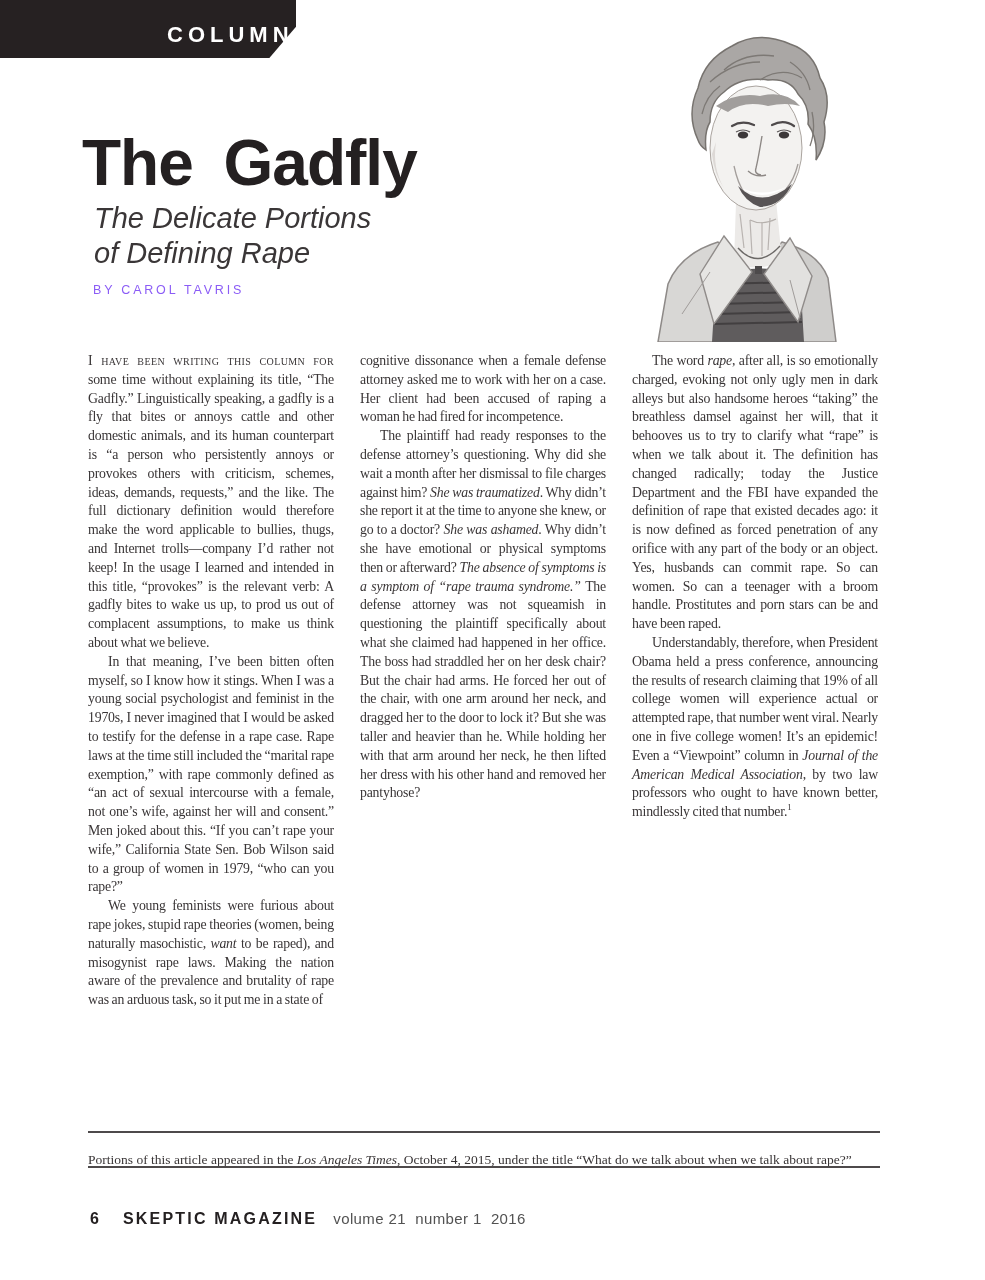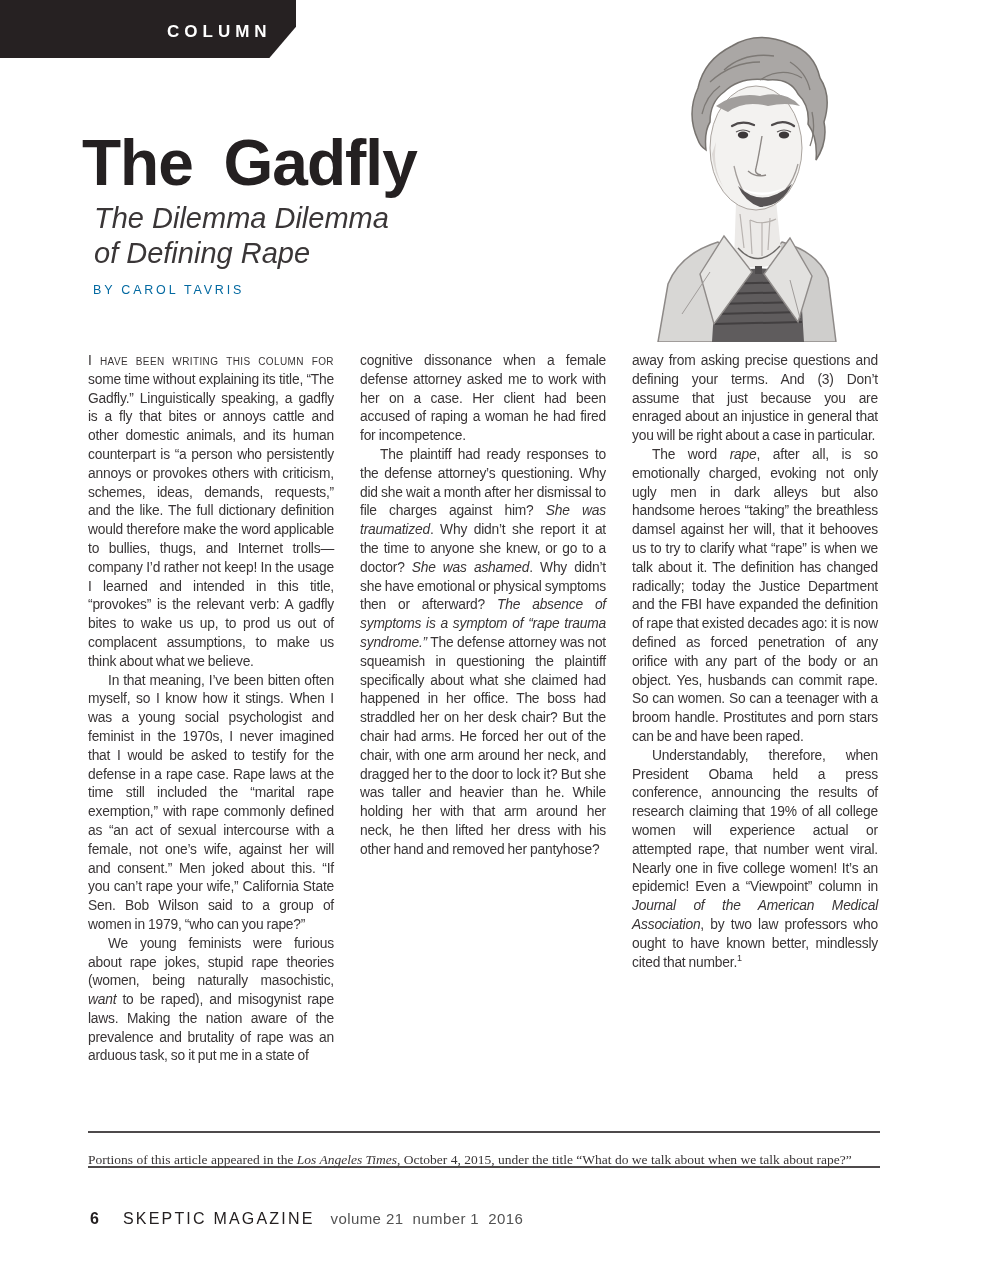--- a/index.html
+++ b/index.html
@@ -2,69 +2,69 @@
 <html lang="en"><head>
 <meta charset="utf-8">
 <style>
   html,body{margin:0;padding:0;background:#e8e8e8;}
   .page{position:relative;width:985px;height:1280px;background:#ffffff;margin:0 auto;
         font-family:"Liberation Sans",sans-serif;overflow:hidden;}
 
   
   .banner{position:absolute;left:0;top:0;width:296px;height:58px;background:#262122;
           clip-path:polygon(0 0,100% 0,100% 46%,91% 100%,0 100%);}
-  .banner-label{position:absolute;left:167px;top:22px;color:#ffffff;font-size:17px;
+  .banner-label{position:absolute;left:167px;top:22px;color:#ffffff;font-size:22px;
           font-weight:bold;letter-spacing:5px;}
 
   
   .title{position:absolute;left:82px;top:88px;font-size:64px;font-weight:bold;
          color:#242021;letter-spacing:-1px;word-spacing:14px;line-height:1;}
   .subtitle{position:absolute;left:94px;top:201px;font-style:italic;font-size:29px;
          line-height:35px;color:#3a3637;}
   .byline{position:absolute;left:93px;top:283px;font-size:12.5px;letter-spacing:2.8px;
-         color:#0369a1;}
+         color:#8b5cf6;}
 
   
   .portrait{position:absolute;left:640px;top:22px;width:212px;height:320px;}
 
   
   .bodywrap{position:absolute;left:88px;top:352px;width:790px;display:flex;gap:26px;}
-  .bodycol{width:246px;font-family:Liberation Sans, sans-serif;font-size:13.8px;
+  .bodycol{width:246px;font-family:Liberation Serif, serif;font-size:13.8px;
            line-height:18.8px;color:#393536;text-align:justify;letter-spacing:-0.2px;
            word-spacing:-0.5px;}
   .bodycol p{margin:0;}
   .bodycol p.indent{text-indent:20px;}
   .it{font-style:italic;}
   .sc{font-variant:small-caps;letter-spacing:0.4px;}
   sup{font-size:9px;line-height:0;}
 
   
   .rule{position:absolute;left:88px;width:792px;height:2px;background:#4e4a4b;}
   .rule-top{top:1131px;}
   .rule-bottom{top:1166px;}
   .footnote{position:absolute;left:88px;top:1140px;width:792px;
             font-family:"Liberation Serif",serif;font-size:13.5px;color:#393536;margin-top:12px;}
 
   
   .page-footer{position:absolute;left:90px;top:1210px;display:flex;align-items:baseline;}
   .pf-num{font-size:16px;font-weight:bold;color:#242021;}
-  .pf-mag{margin-left:24px;font-size:16px;font-weight:normal;letter-spacing:2.2px;color:#242021;}
+  .pf-mag{margin-left:24px;font-size:16px;font-weight:bold;letter-spacing:2.2px;color:#242021;}
   .pf-issue{margin-left:16px;font-size:15px;color:#525252;white-space:pre;letter-spacing:0.4px;}
 </style>
 </head>
 <body>
 
 <div class="page">
 
   <div class="banner"></div>
   <div class="banner-label">COLUMN</div>
 
   <h1 class="title">The Gadfly</h1>
   <div class="subtitle">
-    <div>The Dilemma Dilemma</div>
+    <div>The Delicate Portions</div>
     <div>of Defining Rape</div>
   </div>
   <div class="byline">BY CAROL TAVRIS</div>
 
   <svg class="portrait" viewBox="0 0 212 320" xmlns="http://www.w3.org/2000/svg">
 
     <path d="M18,320 L28,262 Q40,232 78,220 L95,234 L88,320 Z" fill="#d8d7d5" stroke="#8e8a88" stroke-width="1.5"></path>
     <path d="M196,320 L188,256 Q178,230 142,220 L128,234 L146,320 Z" fill="#cfcecc" stroke="#8e8a88" stroke-width="1.5"></path>
 
     <path d="M76,256 Q118,238 160,254 L164,320 L72,320 Z" fill="#5f5c5d"></path>
@@ -109,21 +109,20 @@
     <div class="bodycol">
         <p class=""><span class="sc">I have been writing this column for</span><span> some time without explaining its title, “The Gadfly.” Linguistically speaking, a gadfly is a fly that bites or annoys cattle and other domestic animals, and its human counterpart is “a person who persistently annoys or provokes others with criticism, schemes, ideas, demands, requests,” and the like. The full dictionary definition would therefore make the word applicable to bullies, thugs, and Internet trolls—company I’d rather not keep! In the usage I learned and intended in this title, “provokes” is the relevant verb: A gadfly bites to wake us up, to prod us out of complacent assumptions, to make us think about what we believe.</span></p>
         <p class="indent"><span>In that meaning, I’ve been bitten often myself, so I know how it stings. When I was a young social psychologist and feminist in the 1970s, I never imagined that I would be asked to testify for the defense in a rape case. Rape laws at the time still included the “marital rape exemption,” with rape commonly defined as “an act of sexual intercourse with a female, not one’s wife, against her will and consent.” Men joked about this. “If you can’t rape your wife,” California State Sen. Bob Wilson said to a group of women in 1979, “who can you rape?”</span></p>
         <p class="indent"><span>We young feminists were furious about rape jokes, stupid rape theories (women, being naturally masochistic, </span><span class="it">want</span><span> to be raped), and misogynist rape laws. Making the nation aware of the prevalence and brutality of rape was an arduous task, so it put me in a state of</span></p>
       </div>
     <div class="bodycol">
         <p class=""><span>cognitive dissonance when a female defense attorney asked me to work with her on a case. Her client had been accused of raping a woman he had fired for incompetence.</span></p>
         <p class="indent"><span>The plaintiff had ready responses to the defense attorney’s questioning. Why did she wait a month after her dismissal to file charges against him? </span><span class="it">She was traumatized</span><span>. Why didn’t she report it at the time to anyone she knew, or go to a doctor? </span><span class="it">She was ashamed</span><span>. Why didn’t she have emotional or physical symptoms then or afterward? </span><span class="it">The absence of symptoms is a symptom of “rape trauma syndrome.”</span><span> The defense attorney was not squeamish in questioning the plaintiff specifically about what she claimed had happened in her office. The boss had straddled her on her desk chair? But the chair had arms. He forced her out of the chair, with one arm around her neck, and dragged her to the door to lock it? But she was taller and heavier than he. While holding her with that arm around her neck, he then lifted her dress with his other hand and removed her pantyhose?</span></p>
       </div>
     <div class="bodycol">
-        <p class=""><span>away from asking precise questions and defining your terms. And (3) Don’t assume that just because you are enraged about an injustice in general that you will be right about a case in particular.</span></p>
         <p class="indent"><span>The word </span><span class="it">rape</span><span>, after all, is so emotionally charged, evoking not only ugly men in dark alleys but also handsome heroes “taking” the breathless damsel against her will, that it behooves us to try to clarify what “rape” is when we talk about it. The definition has changed radically; today the Justice Department and the FBI have expanded the definition of rape that existed decades ago: it is now defined as forced penetration of any orifice with any part of the body or an object. Yes, husbands can commit rape. So can women. So can a teenager with a broom handle. Prostitutes and porn stars can be and have been raped.</span></p>
         <p class="indent"><span>Understandably, therefore, when President Obama held a press conference, announcing the results of research claiming that 19% of all college women will experience actual or attempted rape, that number went viral. Nearly one in five college women! It’s an epidemic! Even a “Viewpoint” column in </span><span class="it">Journal of the American Medical Association</span><span>, by two law professors who ought to have known better, mindlessly cited that number.</span><sup>1</sup></p>
       </div>
   </div>
 
   <div class="rule rule-top"></div>
   <div class="footnote"><span>Portions of this article appeared in the </span><span class="it">Los Angeles Times</span><span>, October 4, 2015, under the title “What do we talk about when we talk about rape?”</span></div>
   <div class="rule rule-bottom"></div>
 
   <div class="page-footer">

